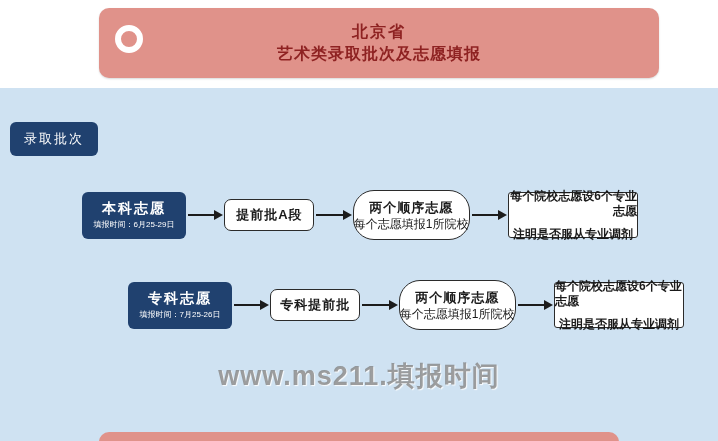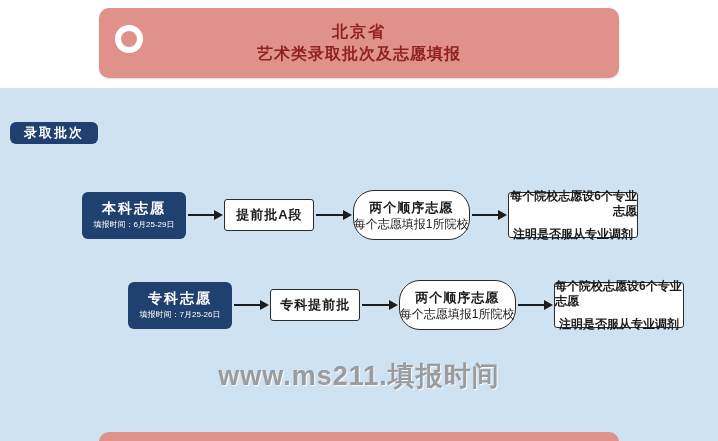--- a/index.html
+++ b/index.html
@@ -4,42 +4,42 @@
 <style>
   html,body{margin:0;padding:0;}
   body{font-family:"Liberation Sans","DejaVu Sans",sans-serif;background:#ffffff;}
   .stage{position:relative;width:718px;height:441px;background:#ffffff;overflow:hidden;}
 
   
   .blue-panel{position:absolute;left:0;top:88px;width:718px;height:353px;background:#cfe2f2;}
 
   
   .banner{position:absolute;left:99px;width:520px;background:#e0928a;border-radius:10px;}
-  .banner.top{top:8px;height:70px;box-shadow:0 1px 2px rgba(0,0,0,0.15);}
+  .banner.top{top:8px;height:70px;box-shadow:0 1px 2px rgba(0,0,0,0.15);padding-left:40px;}
   .banner.bottom{top:432px;height:30px;border-radius:10px 10px 0 0;}
 
   .ring{position:absolute;left:16px;top:17px;width:16px;height:16px;border:6px solid #ffffff;border-radius:50%;background:#e0928a;}
   .banner-text{position:absolute;left:0;top:0;width:100%;height:100%;display:flex;flex-direction:column;align-items:center;justify-content:center;color:#8e2222;font-weight:bold;}
   .banner-line1{font-size:16px;line-height:22px;letter-spacing:2px;}
   .banner-line2{font-size:16px;line-height:22px;letter-spacing:1px;}
 
   
-  .section-badge{position:absolute;left:10px;top:122px;background:#20416f;color:#ffffff;font-size:13px;font-weight:bold;padding:2px 14px;border-radius:6px;letter-spacing:2px;}
+  .section-badge{position:absolute;left:10px;top:122px;background:#20416f;color:#ffffff;font-size:13px;font-weight:normal;padding:8px 14px;border-radius:6px;letter-spacing:2px;}
 
   
   .flow-row{position:absolute;left:82px;width:556px;height:50px;display:flex;align-items:center;}
   .start-box{width:104px;height:47px;background:#20416f;border-radius:6px;color:#ffffff;display:flex;flex-direction:column;align-items:center;justify-content:center;flex:none;}
   .start-title{font-size:14px;font-weight:bold;letter-spacing:2px;line-height:18px;}
   .start-sub{font-size:8px;line-height:12px;margin-top:2px;}
 
   .arrow{flex:1;height:2px;background:#1c1c1c;position:relative;margin:0 10px 0 2px;}
   .arrow::after{content:"";position:absolute;right:-9px;top:-4px;border-left:9px solid #1c1c1c;border-top:5px solid transparent;border-bottom:5px solid transparent;}
 
   .step-box{background:#ffffff;border:1.5px solid #2b2b2b;border-radius:3px;color:#1a1a1a;display:flex;flex-direction:column;align-items:center;justify-content:center;flex:none;box-sizing:border-box;}
-  .step2{width:90px;height:32px;font-size:13px;font-weight:bold;letter-spacing:1px;}
+  .step2{width:90px;height:32px;font-size:13px;font-weight:bold;letter-spacing:1px;border-radius:7px;}
   .step3{width:117px;height:50px;border-radius:21px;}
   .step3-title{font-size:13px;font-weight:bold;letter-spacing:1px;line-height:17px;}
   .step3-sub{font-size:12px;line-height:13px;margin-top:2px;}
   .step4{width:130px;height:46px;font-size:12px;font-weight:bold;line-height:15px;gap:8px;}
 
   
   .watermark{position:absolute;left:0;top:358px;width:100%;text-align:center;font-size:27px;font-weight:bold;color:rgba(125,125,125,0.75);letter-spacing:1px;text-shadow:1px 1px 1px rgba(255,255,255,0.9);}
 </style>
 </head>
 <body>

